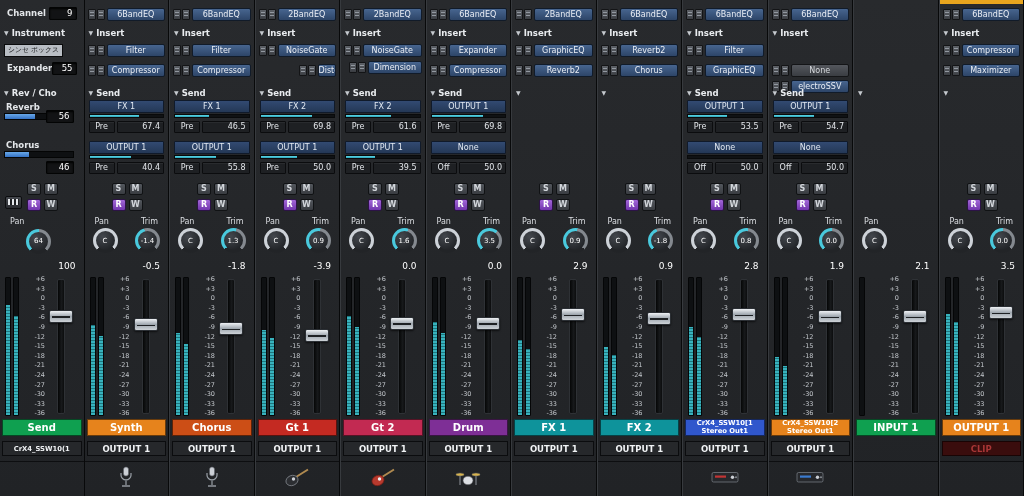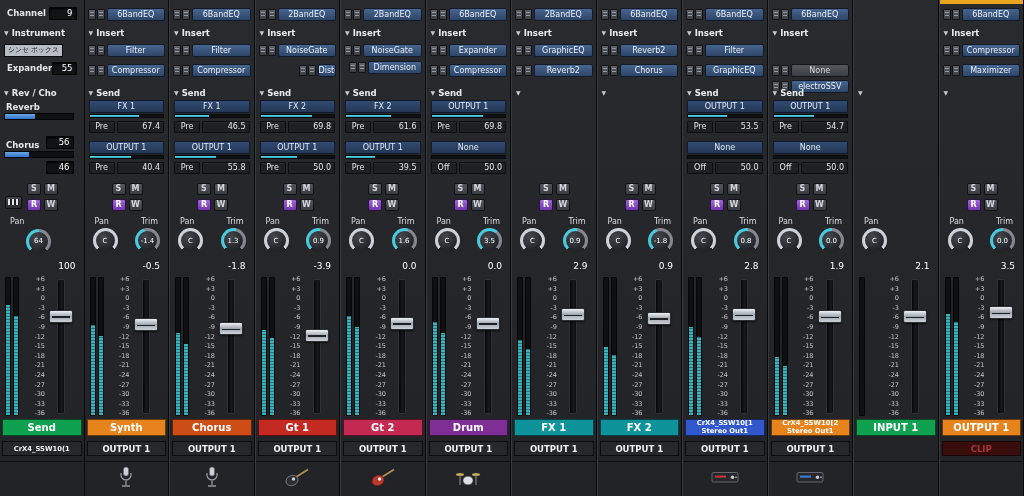--- a/index.html
+++ b/index.html
@@ -93,21 +93,21 @@
       <span class="lp-box">55</span>
     </div>
     <div class="abs hdr" style="top:87px">
       <span class="tri">▼</span>
       <span>Rev / Cho</span>
     </div>
     <div class="abs lp-send" style="top:102px">Reverb</div>
     <div class="abs hslider" style="top:113px">
         <div class="hfill" id="revfill" style="width: 44.1%;"></div>
       </div>
-    <div class="abs lp-valrow" style="top:136px">
+    <div class="abs lp-valrow" style="top:110px">
       <span class="lp-box">56</span>
     </div>
     <div class="abs lp-send" style="top:140px">Chorus</div>
     <div class="abs hslider" style="top:151px">
         <div class="hfill" id="chofill" style="width: 36.2%;"></div>
       </div>
     <div class="abs lp-valrow" style="top:161px">
       <span class="lp-box">46</span>
     </div>
     <div class="minis" style="top:183px;left:27px">

